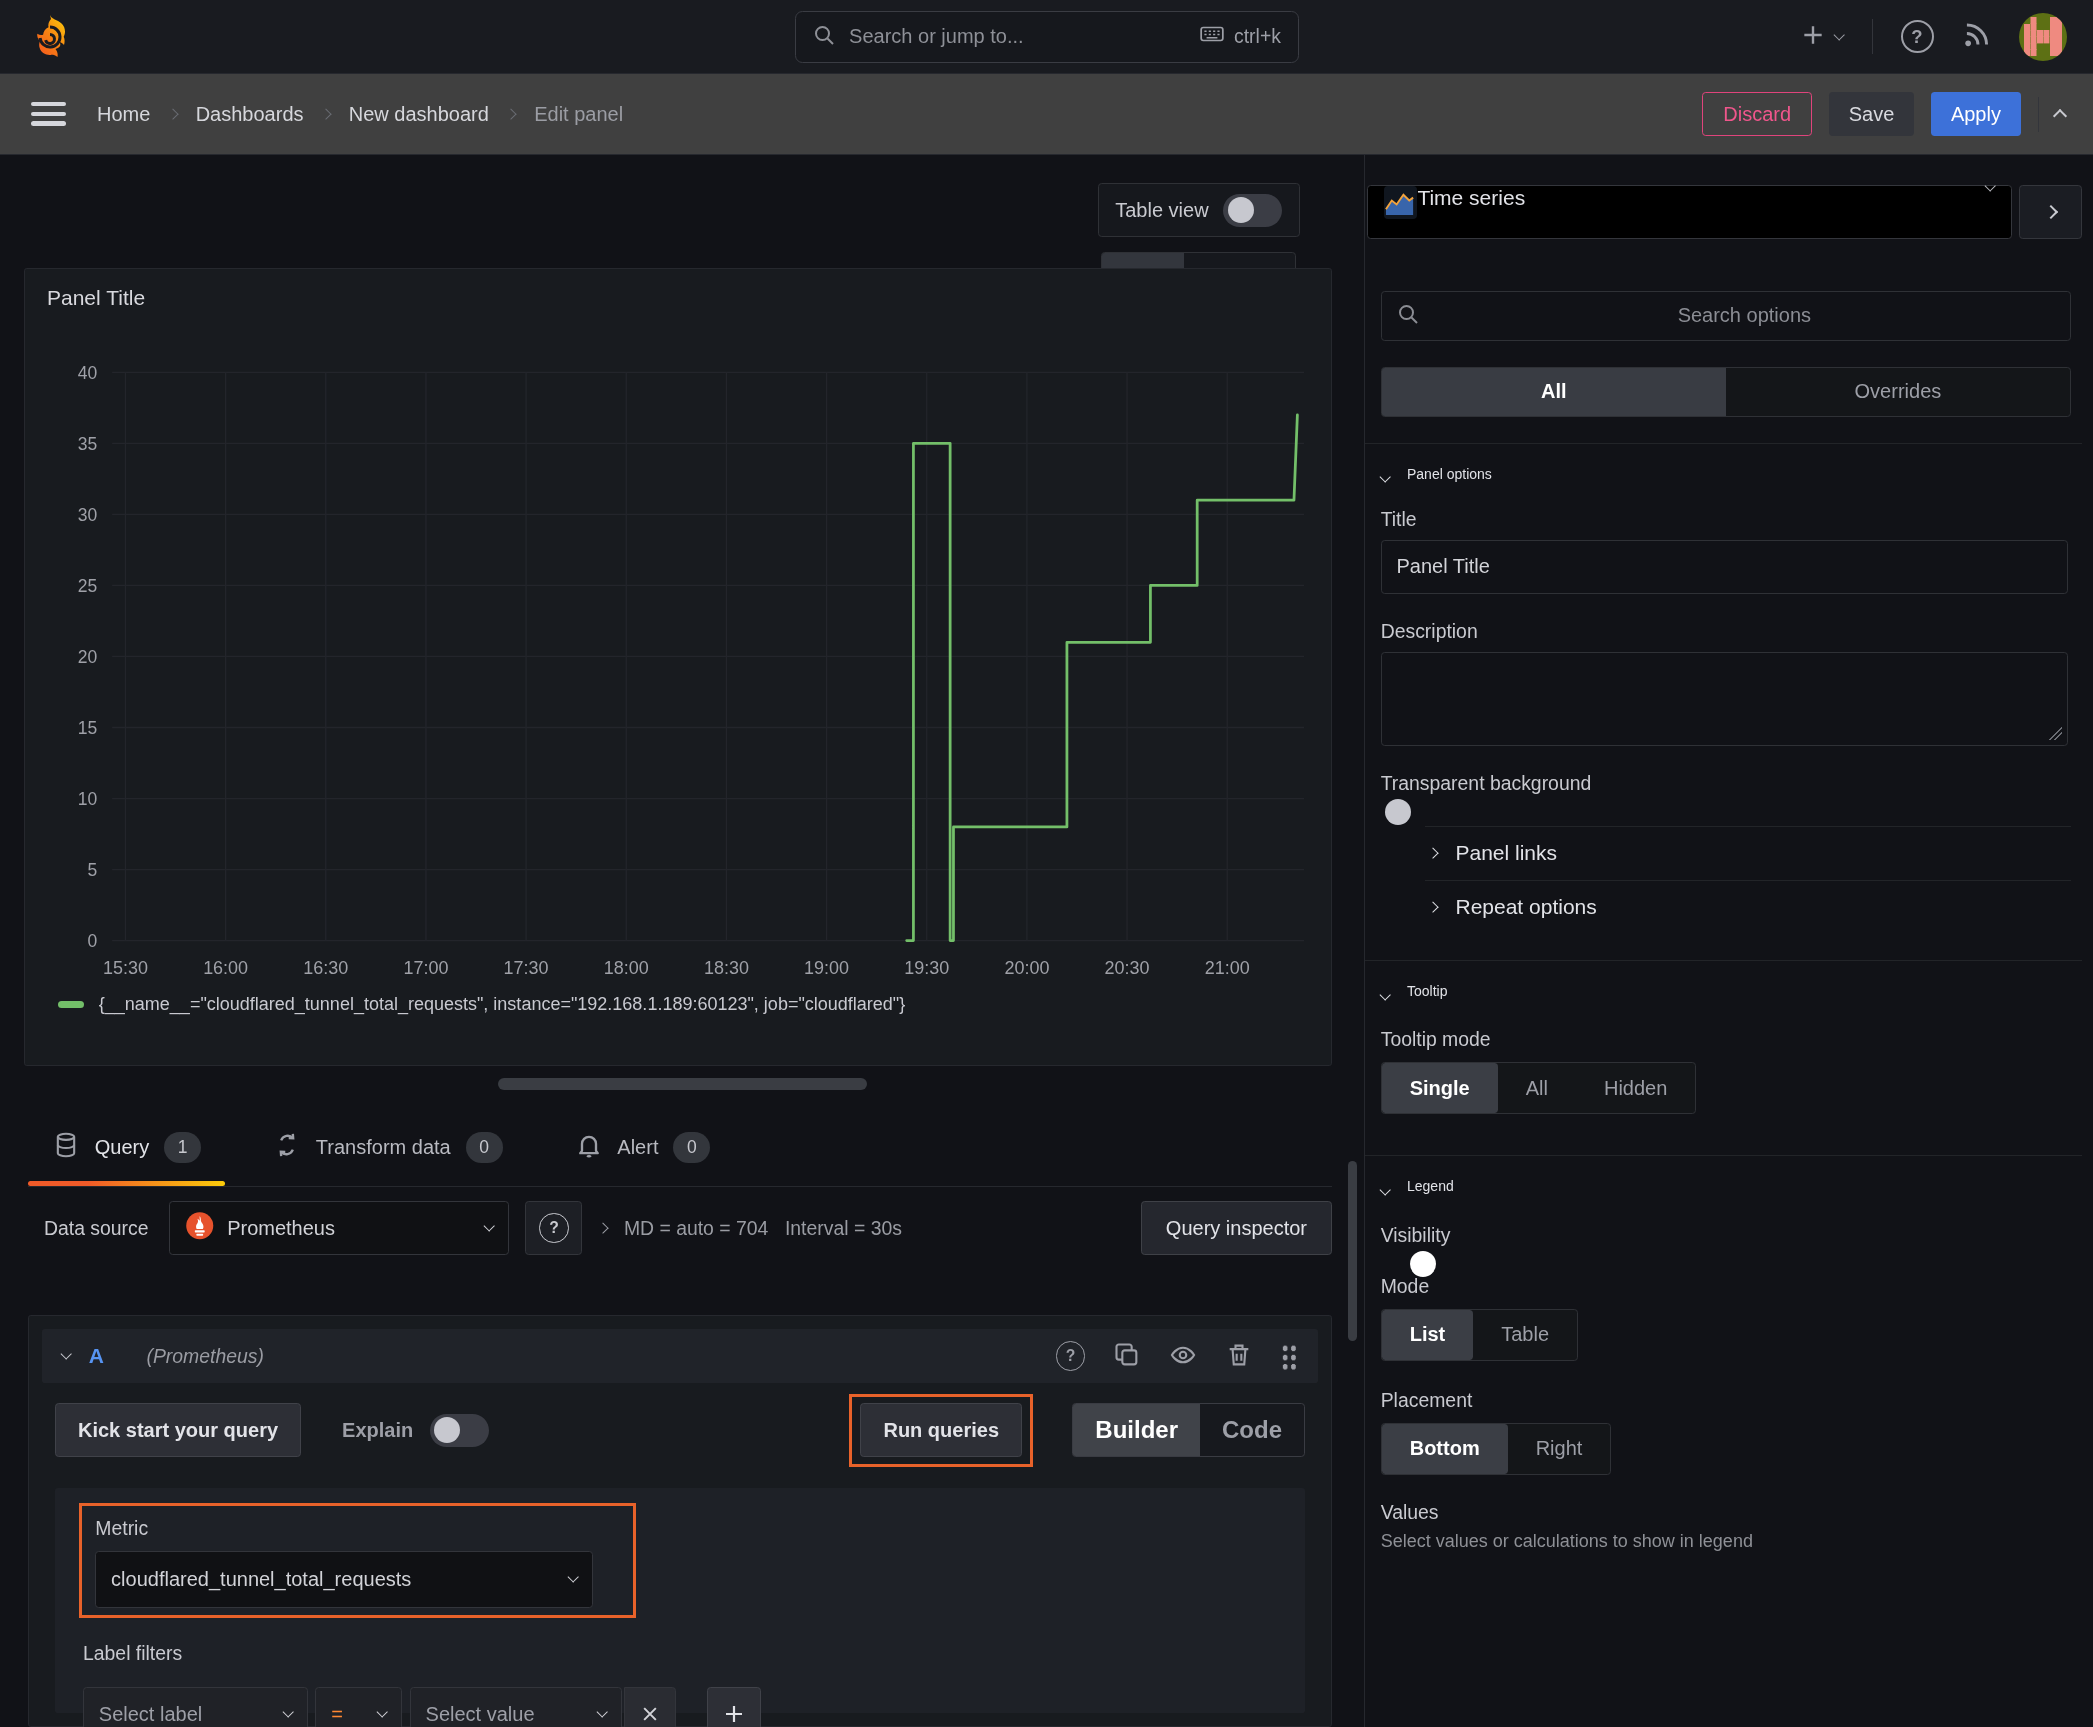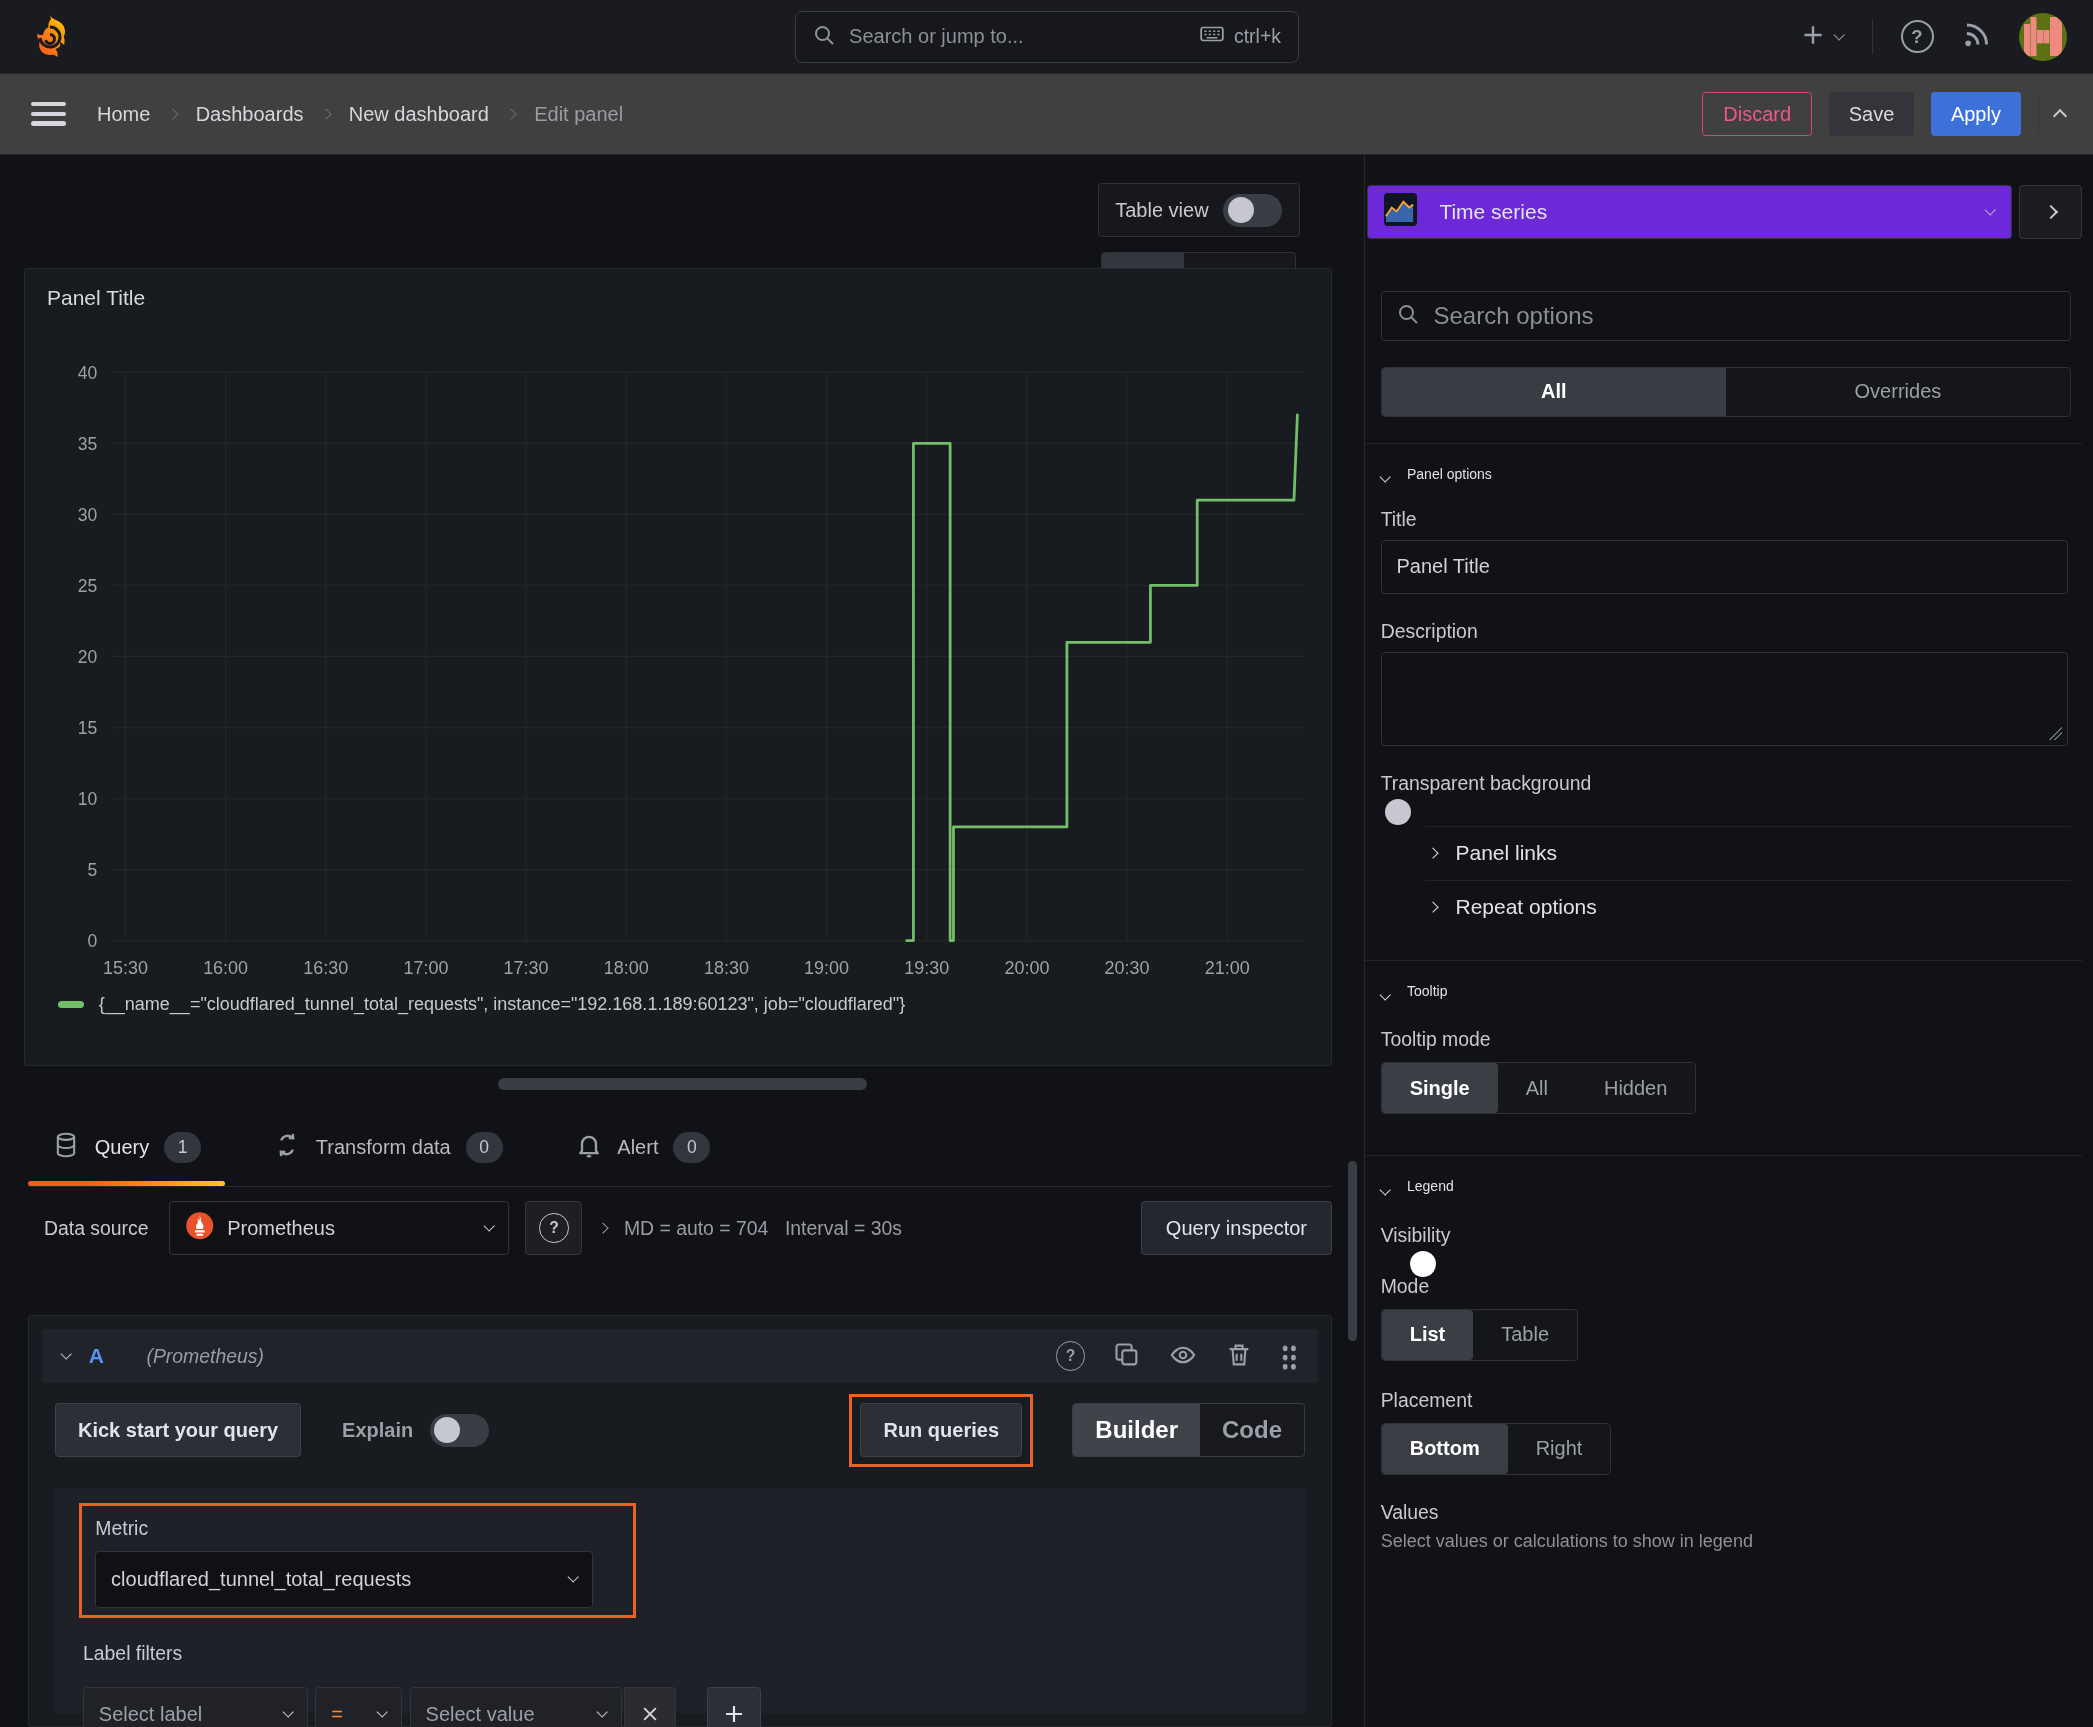--- a/index.html
+++ b/index.html
@@ -112,24 +112,24 @@
   .metric-select { margin-top:11px; width:498px; height:57px; justify-content:flex-start; }
   .metric-select .lbl { flex:0 1 auto; }
   .lf-row { margin-top:22px; display:flex; align-items:center; gap:7.4px; }
   .lf-select { background:#202227; height:54px; }
   .op-eq { color:#ff8833; font-size:20px; }
   .x-btn { width:52px; height:54px; background:#2a2c32; border:0.9px solid #33353b; border-radius:0 3.7px 3.7px 0; margin-left:-5.5px; display:grid; place-items:center; color:#d2d3d8; }
   .plus-btn { width:54px; height:54px; background:#2d2f36; border:0.9px solid #404249; border-radius:3.7px; margin-left:24px; display:grid; place-items:center; color:#e2e3e8; }
 
   
   .viz-row { display:flex; gap:7.4px; height:54px; margin-left:1.8px; }
-  .viz-select { flex:1; background:#6d28d9; border:0.9px solid #34363c; border-radius:3.7px; display:flex; align-items:center; gap:22px; padding:0 16.6px; font-size:21px; color:#e2e3e8; }
+  .viz-select { flex:1; background:#000000; border:0.9px solid #34363c; border-radius:3.7px; display:flex; align-items:flex-start; gap:0; padding:0 16.6px; font-size:21px; color:#e2e3e8; }
   .collapse-btn { width:63px; border:0.9px solid #34363c; border-radius:3.7px; background:#1b1d23; display:grid; place-items:center; color:#c9cad0; }
   .opt-search { margin:52px 11px 0 15.7px; height:50px; border:0.9px solid #2f3136; border-radius:3.7px; display:flex; align-items:center; gap:13px; padding:0 14.8px; color:#8b8d94; }
-  .opt-search input { flex:1; background:transparent; border:none; outline:none; color:#ccccdc; font-size:24px; font-family:inherit; }
+  .opt-search input { flex:1; background:transparent; border:none; outline:none; color:#ccccdc; font-size:20px; font-family:inherit;text-align:center; }
   .opt-search input::placeholder { color:#8b8d94; }
   .opt-tabs { margin:26px 11px 0 15.7px; height:50px; display:flex; border:0.9px solid #2f3136; border-radius:3.7px; background:#141619; overflow:hidden; }
   .opt-tabs .sg { flex:1; display:grid; place-items:center; font-size:20px; color:#9d9fa7; }
   .opt-tabs .sg.on { background:#393c43; color:#fff; font-weight:bold; }
   .hr { border-top:0.9px solid #222428; margin-top:26px; }
   .sec-head { display:flex; align-items:flex-end; gap:18px; margin:22px 0 0 15.7px; font-size:14px; color:#e2e3e8; font-weight:500; }
   .sect { padding-left:15.7px; }
   .sect .f-label { margin-top:26px; }
   .txt-input { margin-top:9.2px; width:687px; height:54px; background:#111217; border:0.9px solid #2f3136; border-radius:3.7px; color:#d2d3d8; font-size:20px; font-family:inherit; padding:0 14.8px; outline:none; }
   .txt-area { margin-top:9.2px; width:687px; height:94px; background:#111217; border:0.9px solid #2f3136; border-radius:3.7px; position:relative; }

